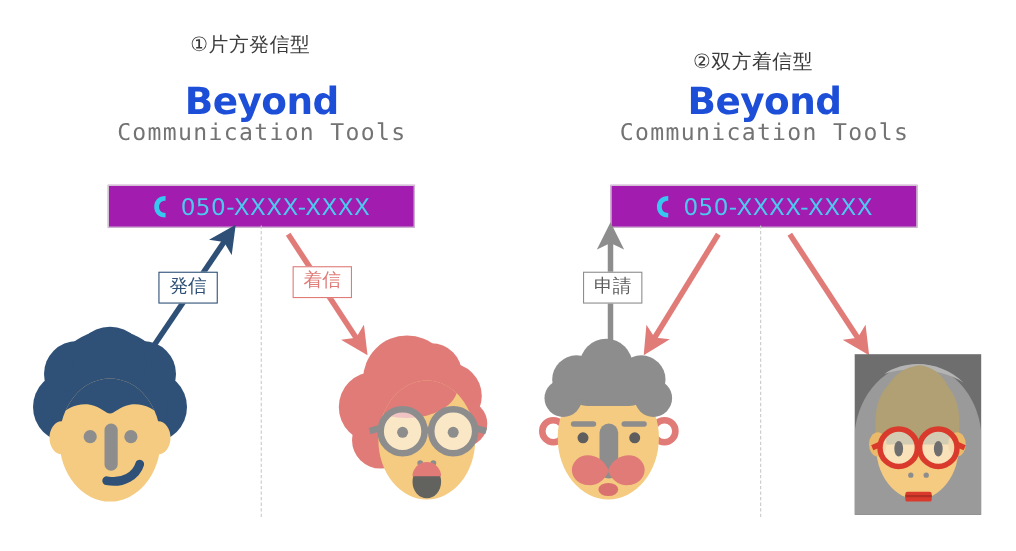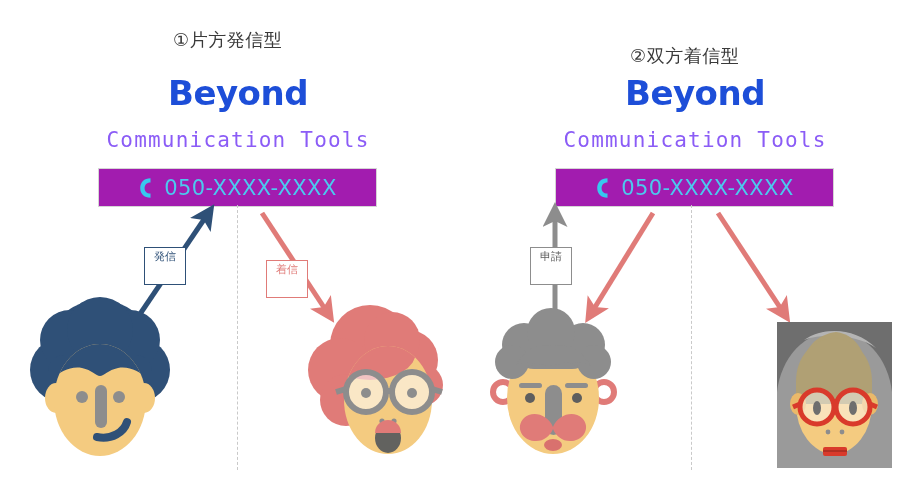--- a/index.html
+++ b/index.html
@@ -30,23 +30,23 @@
     font-family:"DejaVu Sans", sans-serif;
     font-size:34px;
     font-weight:bold;
     color:#1d4ed8;
     letter-spacing:-0.5px;
     line-height:1;
   }
   .brand .tagline{
     font-family:"DejaVu Sans Mono", monospace;
     font-size:21px;
-    color:#8b5cf6;
+    color:#737373;
     letter-spacing:1.2px;
-    margin-top:20px;
+    margin-top:0;
     line-height:1;
   }
   #brand-1{left:63px;top:76px;width:350px;}
   #brand-2{left:520px;top:76px;width:350px;}
 
   
   .phone-box{
     position:absolute;
     height:39px;
     border:1px solid #d5d5d5;
@@ -83,31 +83,31 @@
   
   #arrow-layer{position:absolute;left:0;top:0;width:924px;height:501px;pointer-events:none;}
 
   
   .flow-label{
     position:absolute;
     background:#ffffff;
     border:1.5px solid #2e5077;
     color:#2e5077;
     font-family:"DejaVu Sans", sans-serif;
-    font-size:11px;
-    padding:3px 9px 20px 9px;
+    font-size:17px;
+    padding:3px 9px 4px 9px;
     line-height:1.15;
     white-space:nowrap;
     box-sizing:border-box;
   }
   .flow-label.red{border-color:#e07b78;color:#e07b78;}
   .flow-label.gray{border-color:#8d8d8d;color:#5e5e5e;}
 
   #label-hassin{left:144px;top:247px;}
-  #label-chakushin{left:266px;top:260px;text-align:center;}
+  #label-chakushin{left:266px;top:242px;text-align:center;}
   #label-shinsei{left:530px;top:247px;}
   #label-chakushin-1{left:595px;top:247px;}
   #label-chakushin-2{left:718px;top:247px;}
 </style>
 </head>
 <body>
 
 <div id="canvas">
 
   <div class="panel-heading" id="heading-1">①片方発信型</div>

